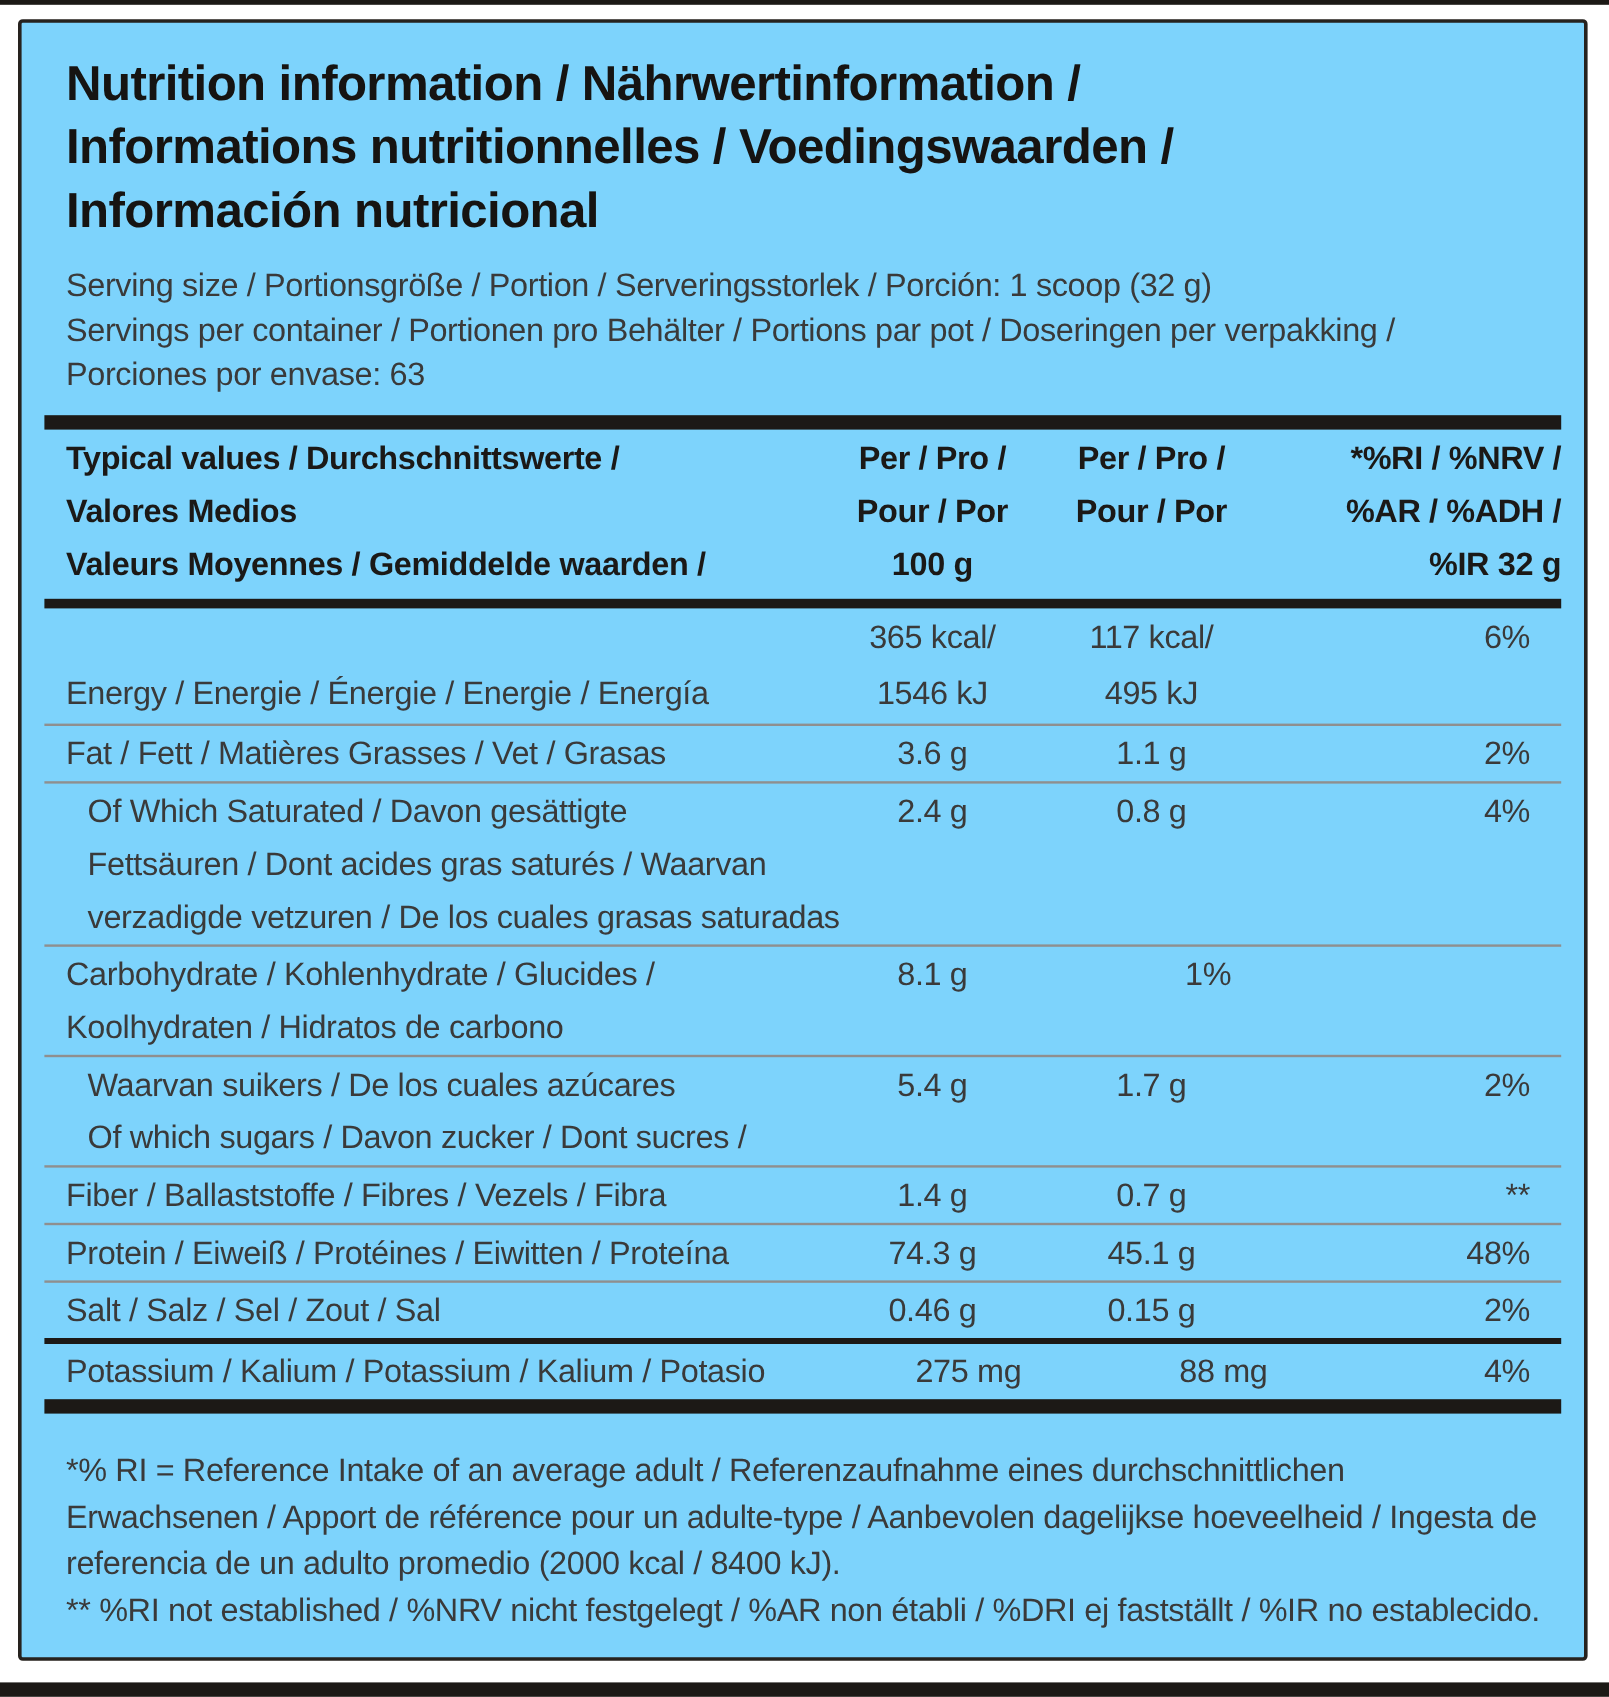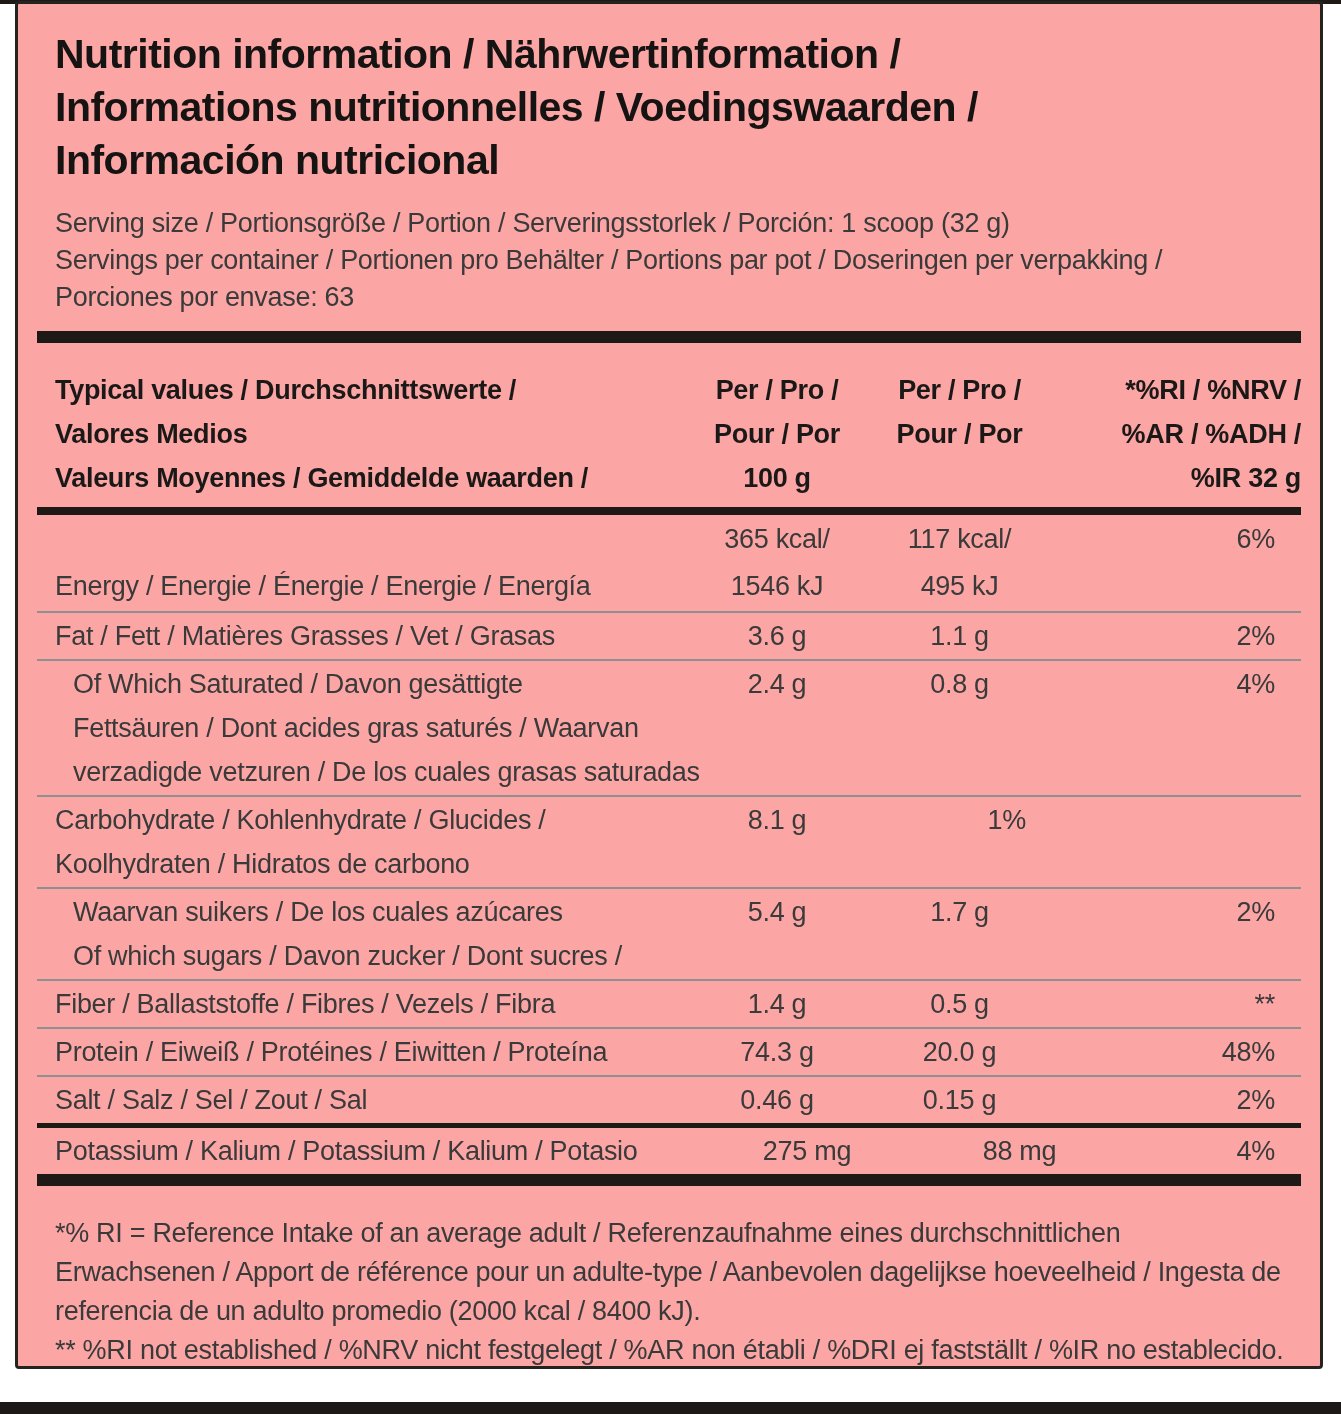--- a/index.html
+++ b/index.html
@@ -5,23 +5,23 @@
   html,body{margin:0;padding:0;background:#ffffff;}
   body{
     width:1341px;height:1414px;position:relative;overflow:hidden;
     font-family:"Liberation Sans","DejaVu Sans",sans-serif;
     color:#3a3a3a;
   }
   .edge-strip{position:absolute;left:0;width:1341px;background:#1c1916;}
   .edge-strip.top{top:0;height:4px;}
   .edge-strip.bottom{bottom:0;height:12px;}
   .card{
-    position:absolute;left:15px;top:1px;width:1308px;height:1368px;
+    position:absolute;left:15px;top:16px;width:1308px;height:1368px;
     box-sizing:border-box;border:3px solid #26221e;border-radius:4px;
-    background:#fca5a5;
+    background:#7dd3fc;
   }
   
   .title{
     margin:24px 36px 0 37px;
     font-size:41px;font-weight:bold;line-height:53px;color:#161412;
     letter-spacing:-0.5px;
   }
   
   .serving{
     margin:18px 36px 0 37px;
@@ -37,21 +37,21 @@
     display:grid;
     grid-template-columns:650px 180px 185px 1fr;
     align-items:center;
   }
   .grid .c-label{padding-left:18px;white-space:nowrap;}
   .grid .c-label.indent{padding-left:36px;}
   .grid .c-100,.grid .c-32{text-align:center;white-space:nowrap;}
   .grid .c-ri{text-align:right;white-space:nowrap;}
   .thead{
     font-weight:bold;color:#1b1917;font-size:27px;line-height:44px;
-    padding:25px 0 7px 0;letter-spacing:-0.3px;align-items:start;
+    padding:2px 0 7px 0;letter-spacing:-0.3px;align-items:start;
   }
   .row{
     font-size:27px;line-height:44px;color:#3a3a3a;letter-spacing:-0.3px;
     border-top:2px solid #8f8f8f;padding:1px 0;
   }
   .row:first-of-type{border-top:none;}
   .row .c-ri{padding-right:26px;}
   .row-energy{line-height:47px;align-items:end;border-top:none;}
   .row-energy .c-ri{align-self:start;}
   .no-top{border-top:none;gap:30px;}
@@ -154,28 +154,28 @@
         <div>Of which sugars / Davon zucker / Dont sucres /</div>
       </div>
       <div class="c-100">5.4 g</div>
       <div class="c-32">1.7 g</div>
       <div class="c-ri">2%</div>
     </div>
 
     <div class="grid row">
       <div class="c-label">Fiber / Ballaststoffe / Fibres / Vezels / Fibra</div>
       <div class="c-100">1.4 g</div>
-      <div class="c-32">0.5 g</div>
+      <div class="c-32">0.7 g</div>
       <div class="c-ri">**</div>
     </div>
 
     <div class="grid row">
       <div class="c-label">Protein / Eiweiß / Protéines / Eiwitten / Proteína</div>
       <div class="c-100">74.3 g</div>
-      <div class="c-32">20.0 g</div>
+      <div class="c-32">45.1 g</div>
       <div class="c-ri">48%</div>
     </div>
 
     <div class="grid row">
       <div class="c-label">Salt / Salz / Sel / Zout / Sal</div>
       <div class="c-100">0.46 g</div>
       <div class="c-32">0.15 g</div>
       <div class="c-ri">2%</div>
     </div>
 

